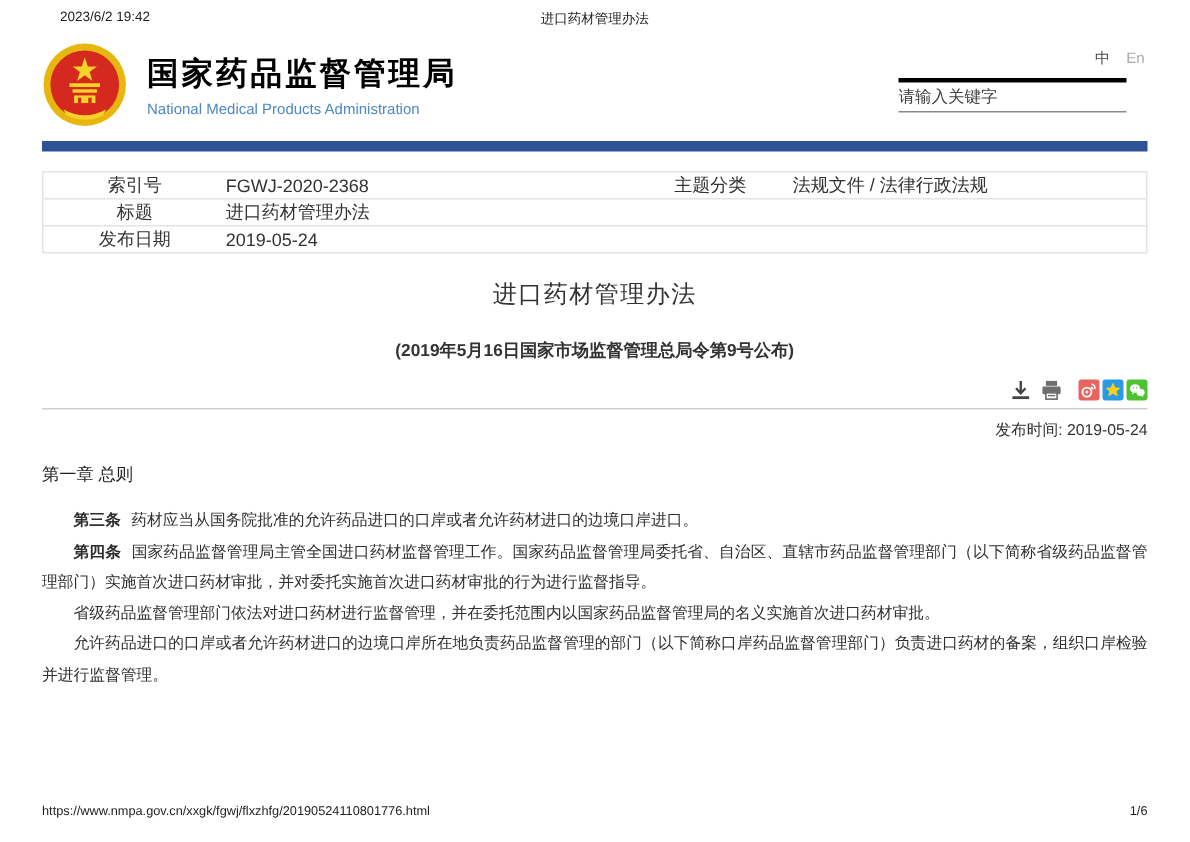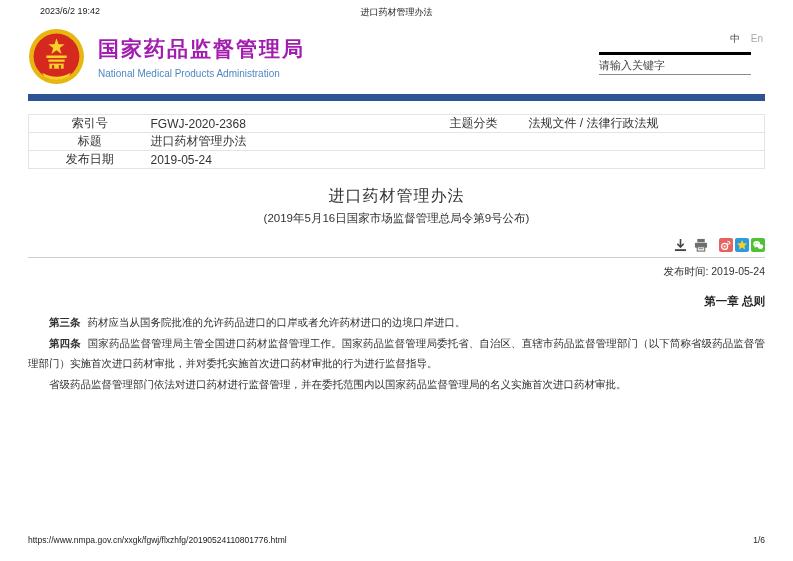--- a/index.html
+++ b/index.html
@@ -12,21 +12,21 @@
 
   
   .print-header { position:relative; padding-top:6px; font-size:9px; color:#222; height:18px; }
   .print-header .ts { position:absolute; left:40px; top:6px; }
   .print-header .pt { position:absolute; left:50%; top:6px; transform:translateX(-50%); }
 
   
   .site-header { margin-top:10px; display:flex; justify-content:space-between; align-items:flex-start; }
   .brand { display:flex; align-items:center; gap:13px; }
   .brand svg { display:block; }
-  .org-cn { font-size:21px; font-weight:bold; color:#a21caf; letter-spacing:2px; }
+  .org-cn { font-size:21px; font-weight:bold; color:#000000; letter-spacing:2px; }
   .org-en { font-size:10px; color:#4f87c2; margin-top:5px; }
   .header-right { width:172px; padding-top:4px; }
   .lang-row { text-align:right; font-size:10px; margin-bottom:6px; padding-right:2px; }
   .lang-cn { color:#4a4a4a; cursor:pointer; }
   .lang-en { color:#a9a9a9; margin-left:8px; cursor:pointer; }
   .search-box { width:152px; margin-left:auto; margin-right:14px; }
   .search-box input {
     width:100%; height:23px; border:none; border-top:3px solid #000000; border-bottom:1px solid #8a8a8a;
     font-size:11px; color:#333; outline:none; background:transparent; border-radius:0;
     font-family:"Liberation Sans","DejaVu Sans",sans-serif;
@@ -40,34 +40,34 @@
   table.info { width:100%; margin-top:13px; border-collapse:collapse; font-size:12px; color:#333; }
   table.info td { border-top:1px solid #e4e4e4; border-bottom:1px solid #e4e4e4; height:17px; vertical-align:middle; }
   table.info { border:1px solid #e4e4e4; }
   td.lbl { width:122px; text-align:center; }
   td.lbl2 { width:86px; text-align:center; }
   td.val1 { width:280px; text-align:left; }
   td.val { text-align:left; padding-left:12px; }
 
   
   .doc-title { margin-top:17px; text-align:center; font-size:16px; color:#333; letter-spacing:1px; }
-  .doc-subtitle { margin-top:4px; text-align:center; font-size:11.5px; color:#333; }
+  .doc-subtitle { margin-top:19px; text-align:center; font-size:11.5px; color:#333;font-weight:bold; }
 
   
   .tools { margin-top:11px; display:flex; justify-content:flex-end; align-items:center; gap:7px; height:15px; }
   .tool { display:inline-flex; align-items:center; justify-content:center; cursor:pointer; }
   .share { width:14px; height:14px; border-radius:2px; }
   .share svg { display:block; }
   .share-group { display:flex; gap:2px; margin-left:4px; }
   .rule { border-bottom:1px solid #cfcfcf; margin-top:5px; }
   .pub-time { margin-top:7px; text-align:right; font-size:10.5px; color:#333; }
 
   
   .content { margin-top:15px; }
-  .chapter { text-align:right; font-size:11.5px; font-weight:bold; color:#222; margin-bottom:3px; }
+  .chapter { text-align:left; font-size:11.5px; font-weight:normal; color:#222; margin-bottom:13px; }
   .content p { font-size:10.5px; line-height:20.5px; text-align:justify; text-indent:2em; color:#2f2f2f; }
   .art-label { font-weight:bold; margin-right:7px; }
 
   
   .print-footer { position:absolute; left:28px; right:28px; bottom:16px; display:flex; justify-content:space-between; font-size:8.5px; color:#222; }
 </style>
 </head>
 <body>
 
 <div class="print-header">
@@ -177,18 +177,19 @@
 <div class="pub-time margins">
   <span>发布时间:</span>
   <span>2019-05-24</span>
 </div>
 
 <div class="content margins">
   <div class="chapter">第一章 总则</div>
   <p><span class="art-label">第三条</span><span>药材应当从国务院批准的允许药品进口的口岸或者允许药材进口的边境口岸进口。</span></p>
   <p><span class="art-label">第四条</span><span>国家药品监督管理局主管全国进口药材监督管理工作。国家药品监督管理局委托省、自治区、直辖市药品监督管理部门（以下简称省级药品监督管理部门）实施首次进口药材审批，并对委托实施首次进口药材审批的行为进行监督指导。</span></p>
   <p><span>省级药品监督管理部门依法对进口药材进行监督管理，并在委托范围内以国家药品监督管理局的名义实施首次进口药材审批。</span></p>
+  <p><span>允许药品进口的口岸或者允许药材进口的边境口岸所在地负责药品监督管理的部门（以下简称口岸药品监督管理部门）负责进口药材的备案，组织口岸检验并进行监督管理。</span></p>
 </div>
 
 <div class="print-footer">
   <span>https://www.nmpa.gov.cn/xxgk/fgwj/flxzhfg/20190524110801776.html</span>
   <span>1/6</span>
 </div>
 
 </body></html>

